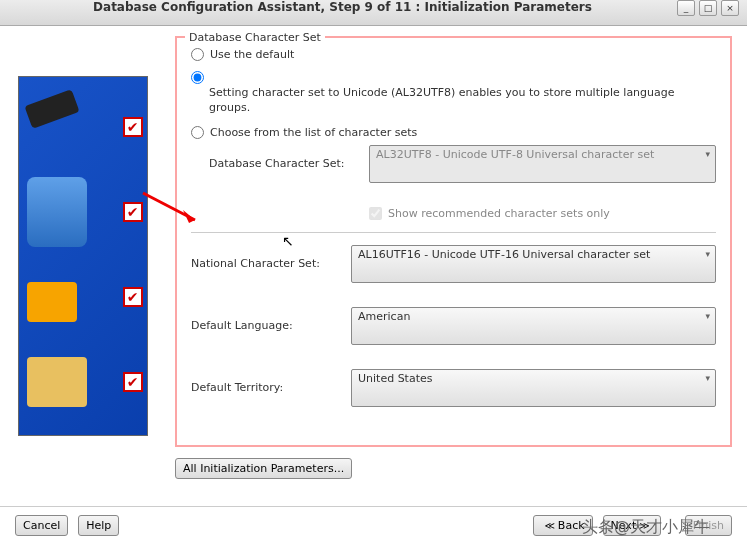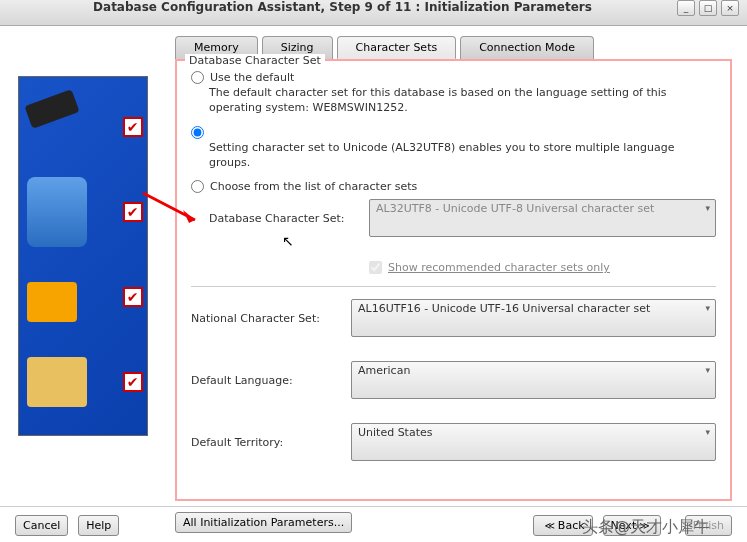--- a/index.html
+++ b/index.html
@@ -31,21 +31,21 @@
 .radio-block { margin-bottom: 10px; }
 .radio-row { display: flex; align-items: center; gap: 6px; margin-bottom: 2px; }
 .radio-desc { margin-left: 18px; color: #333; line-height: 1.35; }
 
 .form-row { display: flex; align-items: center; margin-bottom: 24px; }
 .form-label { width: 160px; }
 .select { flex: 1; height: 38px; background: linear-gradient(#f8f8f8,#e0e0e0); border: 1px solid #888; border-radius: 2px; padding: 2px 18px 2px 6px; font-size: 11px; position: relative; cursor: pointer; }
 .select.disabled { color: #888; background: #e8e8e8; cursor: default; }
 .select::after { content: "▾"; position: absolute; right: 5px; top: 3px; font-size: 9px; color: #666; }
 
-.checkbox-row { display: flex; align-items: center; gap: 6px; margin-left: 178px; color: #888; text-decoration: underline; }
+.checkbox-row { display: flex; align-items: center; gap: 6px; margin-left: 178px; color: #888; }
 .checkbox-row input[disabled] { opacity: 0.6; }
 
 hr.sep { border: none; border-top: 1px solid #ccc; margin: 12px 0; }
 
 .btn { padding: 3px 7px; font-size: 11px; background: linear-gradient(#f5f5f5,#dcdcdc); border: 1px solid #888; border-radius: 3px; cursor: pointer; }
 
 .footer { display: flex; align-items: center; padding: 8px 15px; gap: 10px; border-top: 1px solid #ccc; }
 .footer .spacer { flex: 1; }
 .footer .btn.disabled { color: #999; cursor: default; margin-left: 14px; }
 .arrow-icon { font-size: 10px; margin: 0 3px; }
@@ -74,36 +74,29 @@
       <div class="decor cyl"></div>
       <div class="step" style="top:125px">✔</div>
       <div class="decor shapes"></div>
       <div class="step" style="top:210px">✔</div>
       <div class="decor folders"></div>
       <div class="step" style="top:295px">✔</div>
     </div>
   </div>
 
   <div class="main">
-    <div class="tabs">
-      <div class="tab">Memory</div>
-      <div class="tab">Sizing</div>
-      <div class="tab active">Character Sets</div>
-      <div class="tab">Connection Mode</div>
-    </div>
 
     <div class="fieldset">
       <span class="legend">Database Character Set</span>
 
       <div class="radio-block">
         <label class="radio-row">
           <input type="radio" name="cs" style="">
           <span>Use the default</span>
         </label>
-        <div class="radio-desc">The default character set for this database is based on the language setting of this operating system: WE8MSWIN1252.</div>
       </div>
 
       <div class="radio-block">
         <label class="radio-row">
           <input type="radio" name="cs" checked="" style="">
         </label>
         <div class="radio-desc">Setting character set to Unicode (AL32UTF8) enables you to store multiple language groups.</div>
       </div>
 
       <div class="radio-block">

